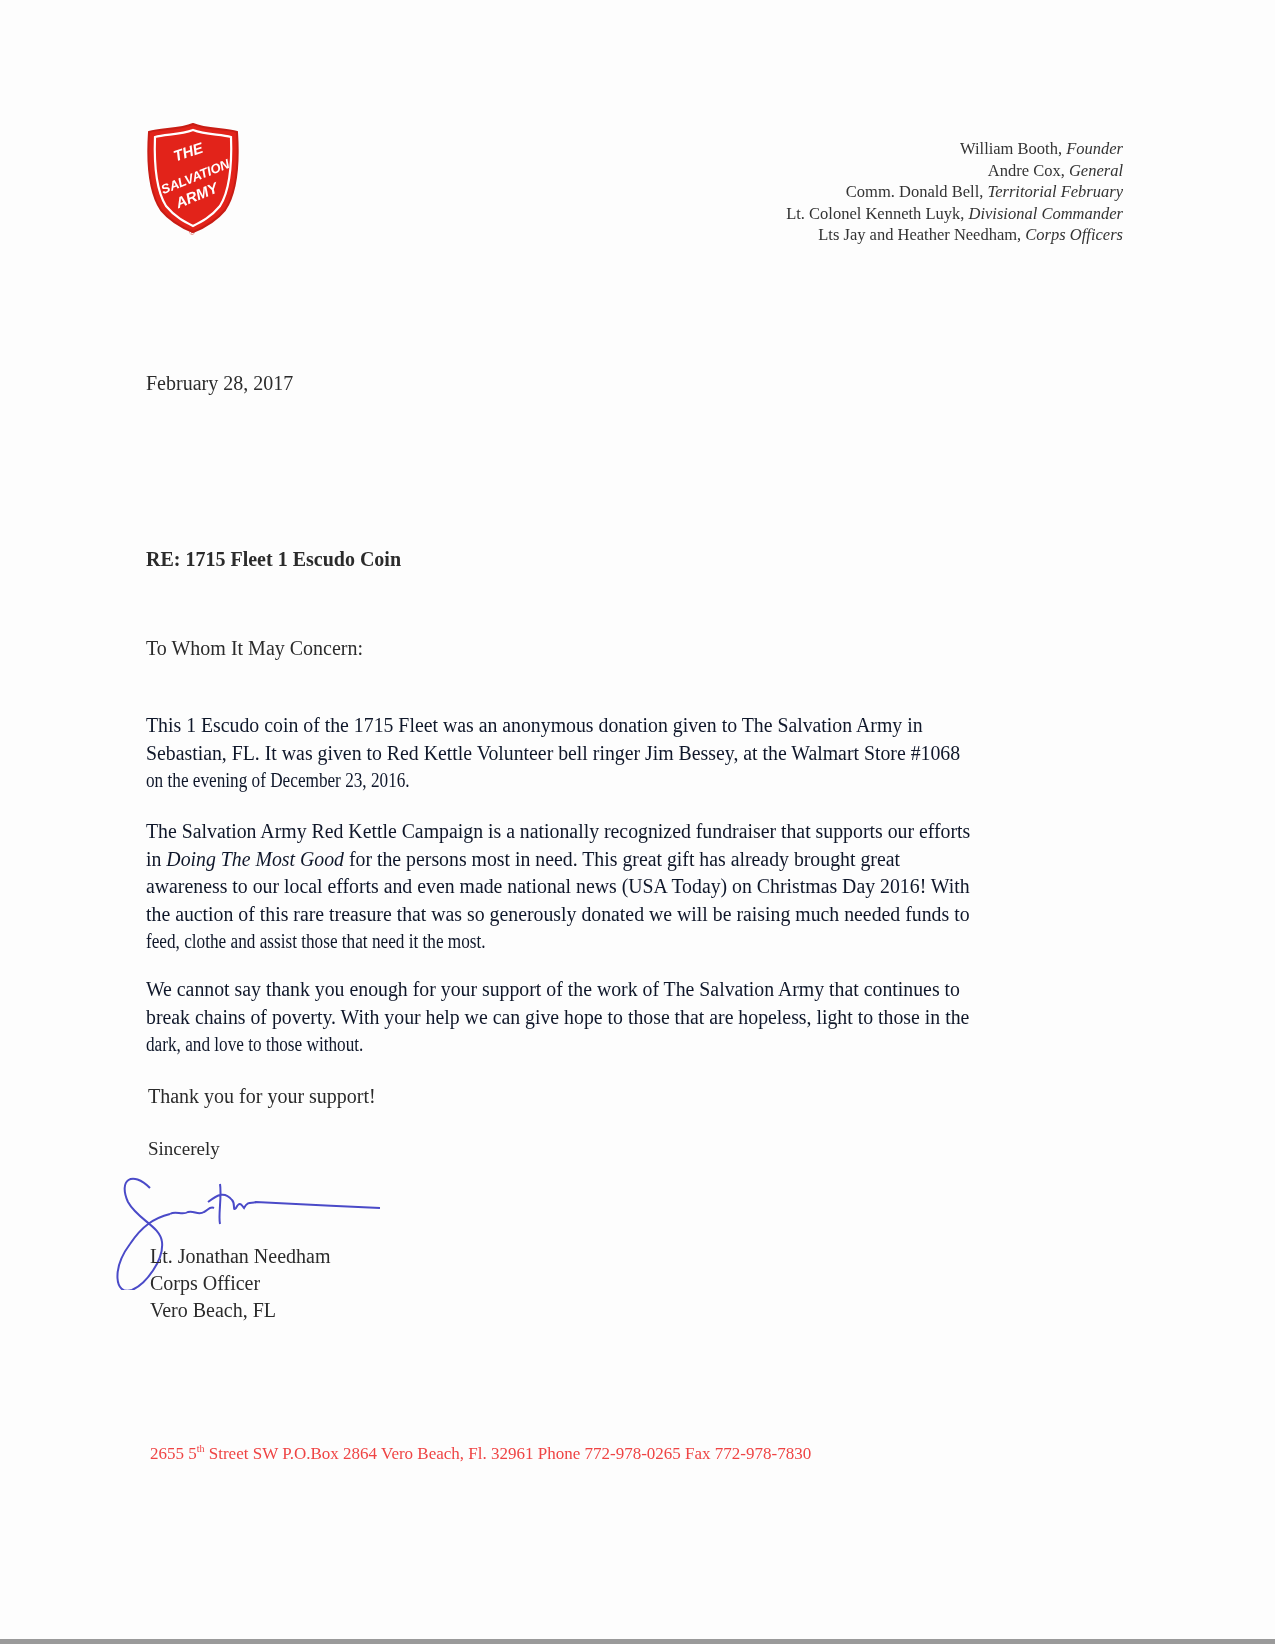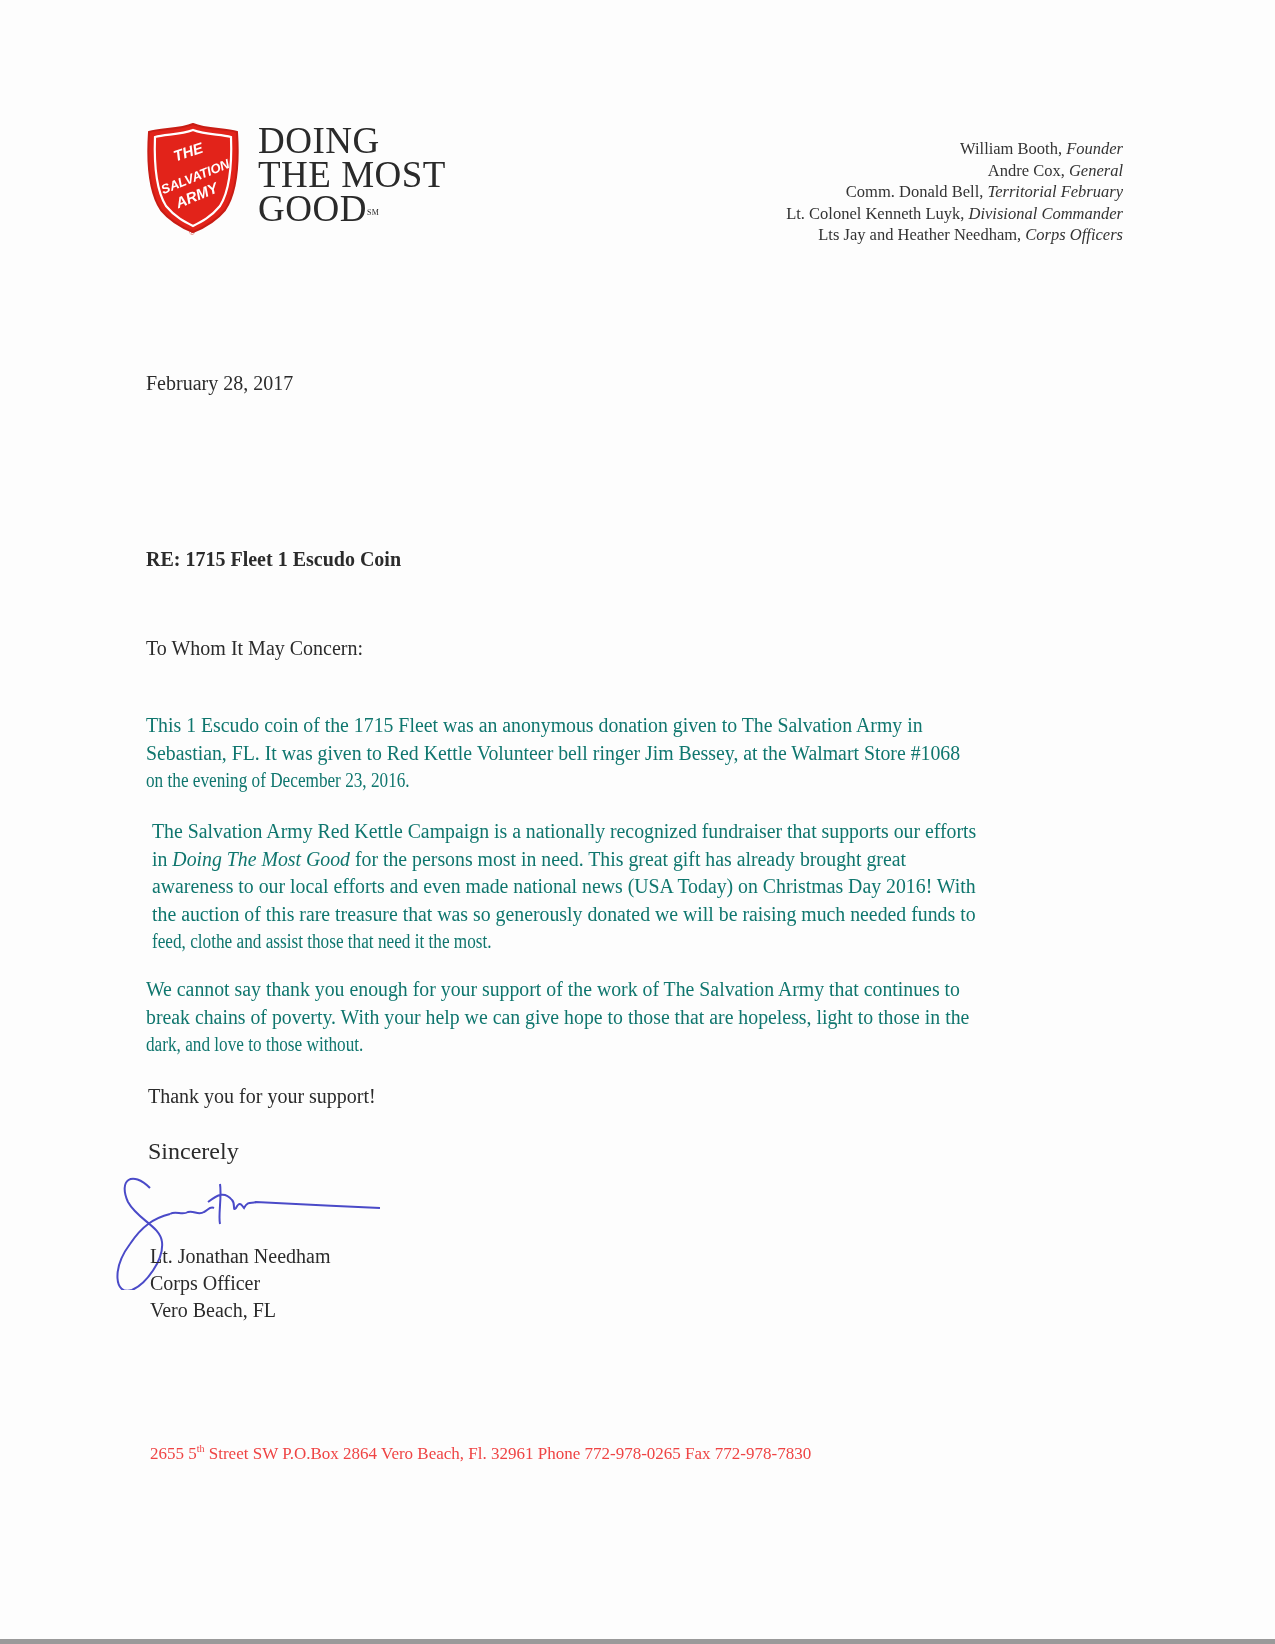--- a/index.html
+++ b/index.html
@@ -10,52 +10,47 @@
   .shield { position: absolute; left: 0; top: 0; width: 96px; height: 112px; }
   .wordmark { position: absolute; left: 113px; top: 2px; font-family: "Liberation Serif", serif;
               font-size: 37px; line-height: 34px; color: #2a2a2a; letter-spacing: 0.5px; }
   .wordmark .sm { font-size: 8px; vertical-align: top; position: relative; top: 4px; }
   .officers { right: 152px; top: 138px; text-align: right; font-size: 16.5px; line-height: 21.5px; color: #333; }
   .officers i { font-style: italic; }
   .date { left: 146px; top: 372px; font-size: 20px; }
   .re { left: 146px; top: 531px; font-size: 20px; font-weight: bold; margin-top: 17px; }
   .salutation { left: 146px; top: 637px; font-size: 20px; }
   .para { left: 146px; width: 985px; font-family: "Liberation Sans Narrow", "Liberation Serif", serif;
-          font-size: 20px; line-height: 27.5px; color: #0f766e; }
+          font-size: 20px; line-height: 27.5px; color: #0f172a; }
   .p1 { top: 712px; }
-  .p2 { top: 818px; margin-left: 6px; }
+  .p2 { top: 818px; }
   .p3 { top: 976px; }
   .para span.line { display: block; white-space: nowrap; transform-origin: left; }
   .thanks { left: 148px; top: 1085px; font-size: 20px; }
-  .sincerely { left: 148px; top: 1138px; font-size: 24px; }
+  .sincerely { left: 148px; top: 1138px; font-size: 19px; }
   .sig { left: 110px; top: 1160px; width: 300px; height: 130px; }
   .sigblock { left: 150px; top: 1243px; font-size: 20px; line-height: 27px; }
   .footer { left: 150px; top: 1443px; font-size: 17px; white-space: nowrap; color: #ef4444; }
   .footer sup { font-size: 10px; }
   .scanline { left: 0; top: 1639px; width: 1275px; height: 5px; background: #9a9a9a; }
 </style>
 </head>
 <body>
 
 <div class="abs logo">
   <svg class="shield" viewBox="0 0 96 112">
     <path d="M48 2 C62 8 80 6 92 10 C94 40 92 70 80 88 C70 100 58 106 48 110 C38 106 26 100 16 88 C4 70 2 40 4 10 C16 6 34 8 48 2 Z" fill="#e2231a" stroke="#c81d15" stroke-width="2"></path>
     <path d="M48 8 C61 13 76 12 86 15 C87 42 85 68 75 84 C66 95 56 100 48 104 C40 100 30 95 21 84 C11 68 9 42 10 15 C20 12 35 13 48 8 Z" fill="none" stroke="#fff" stroke-width="2.2"></path>
     <g fill="#fff" font-family="Liberation Sans, sans-serif" font-weight="bold" font-style="italic">
       <text x="28" y="36" font-size="15" transform="rotate(-18 40 30)">THE</text>
       <text x="14" y="60" font-size="13" transform="rotate(-22 48 55)">SALVATION</text>
       <text x="30" y="80" font-size="15" transform="rotate(-22 48 75)">ARMY</text>
     </g>
   </svg>
   <div class="abs" style="left:44px;top:106px;font-size:8px;color:#c81d15;">®</div>
-  <div class="wordmark">
-    <div>DOING</div>
-    <div>THE MOST</div>
-    <div><span>GOOD</span><span class="sm">SM</span></div>
-  </div>
 </div>
 
 <div class="abs officers">
   <div><span>William Booth, </span><i>Founder</i></div>
   <div><span>Andre Cox, </span><i>General</i></div>
   <div><span>Comm. Donald Bell, </span><i>Territorial February</i></div>
   <div><span>Lt. Colonel Kenneth Luyk, </span><i>Divisional Commander</i></div>
   <div><span>Lts Jay and Heather Needham, </span><i>Corps Officers</i></div>
 </div>
 

